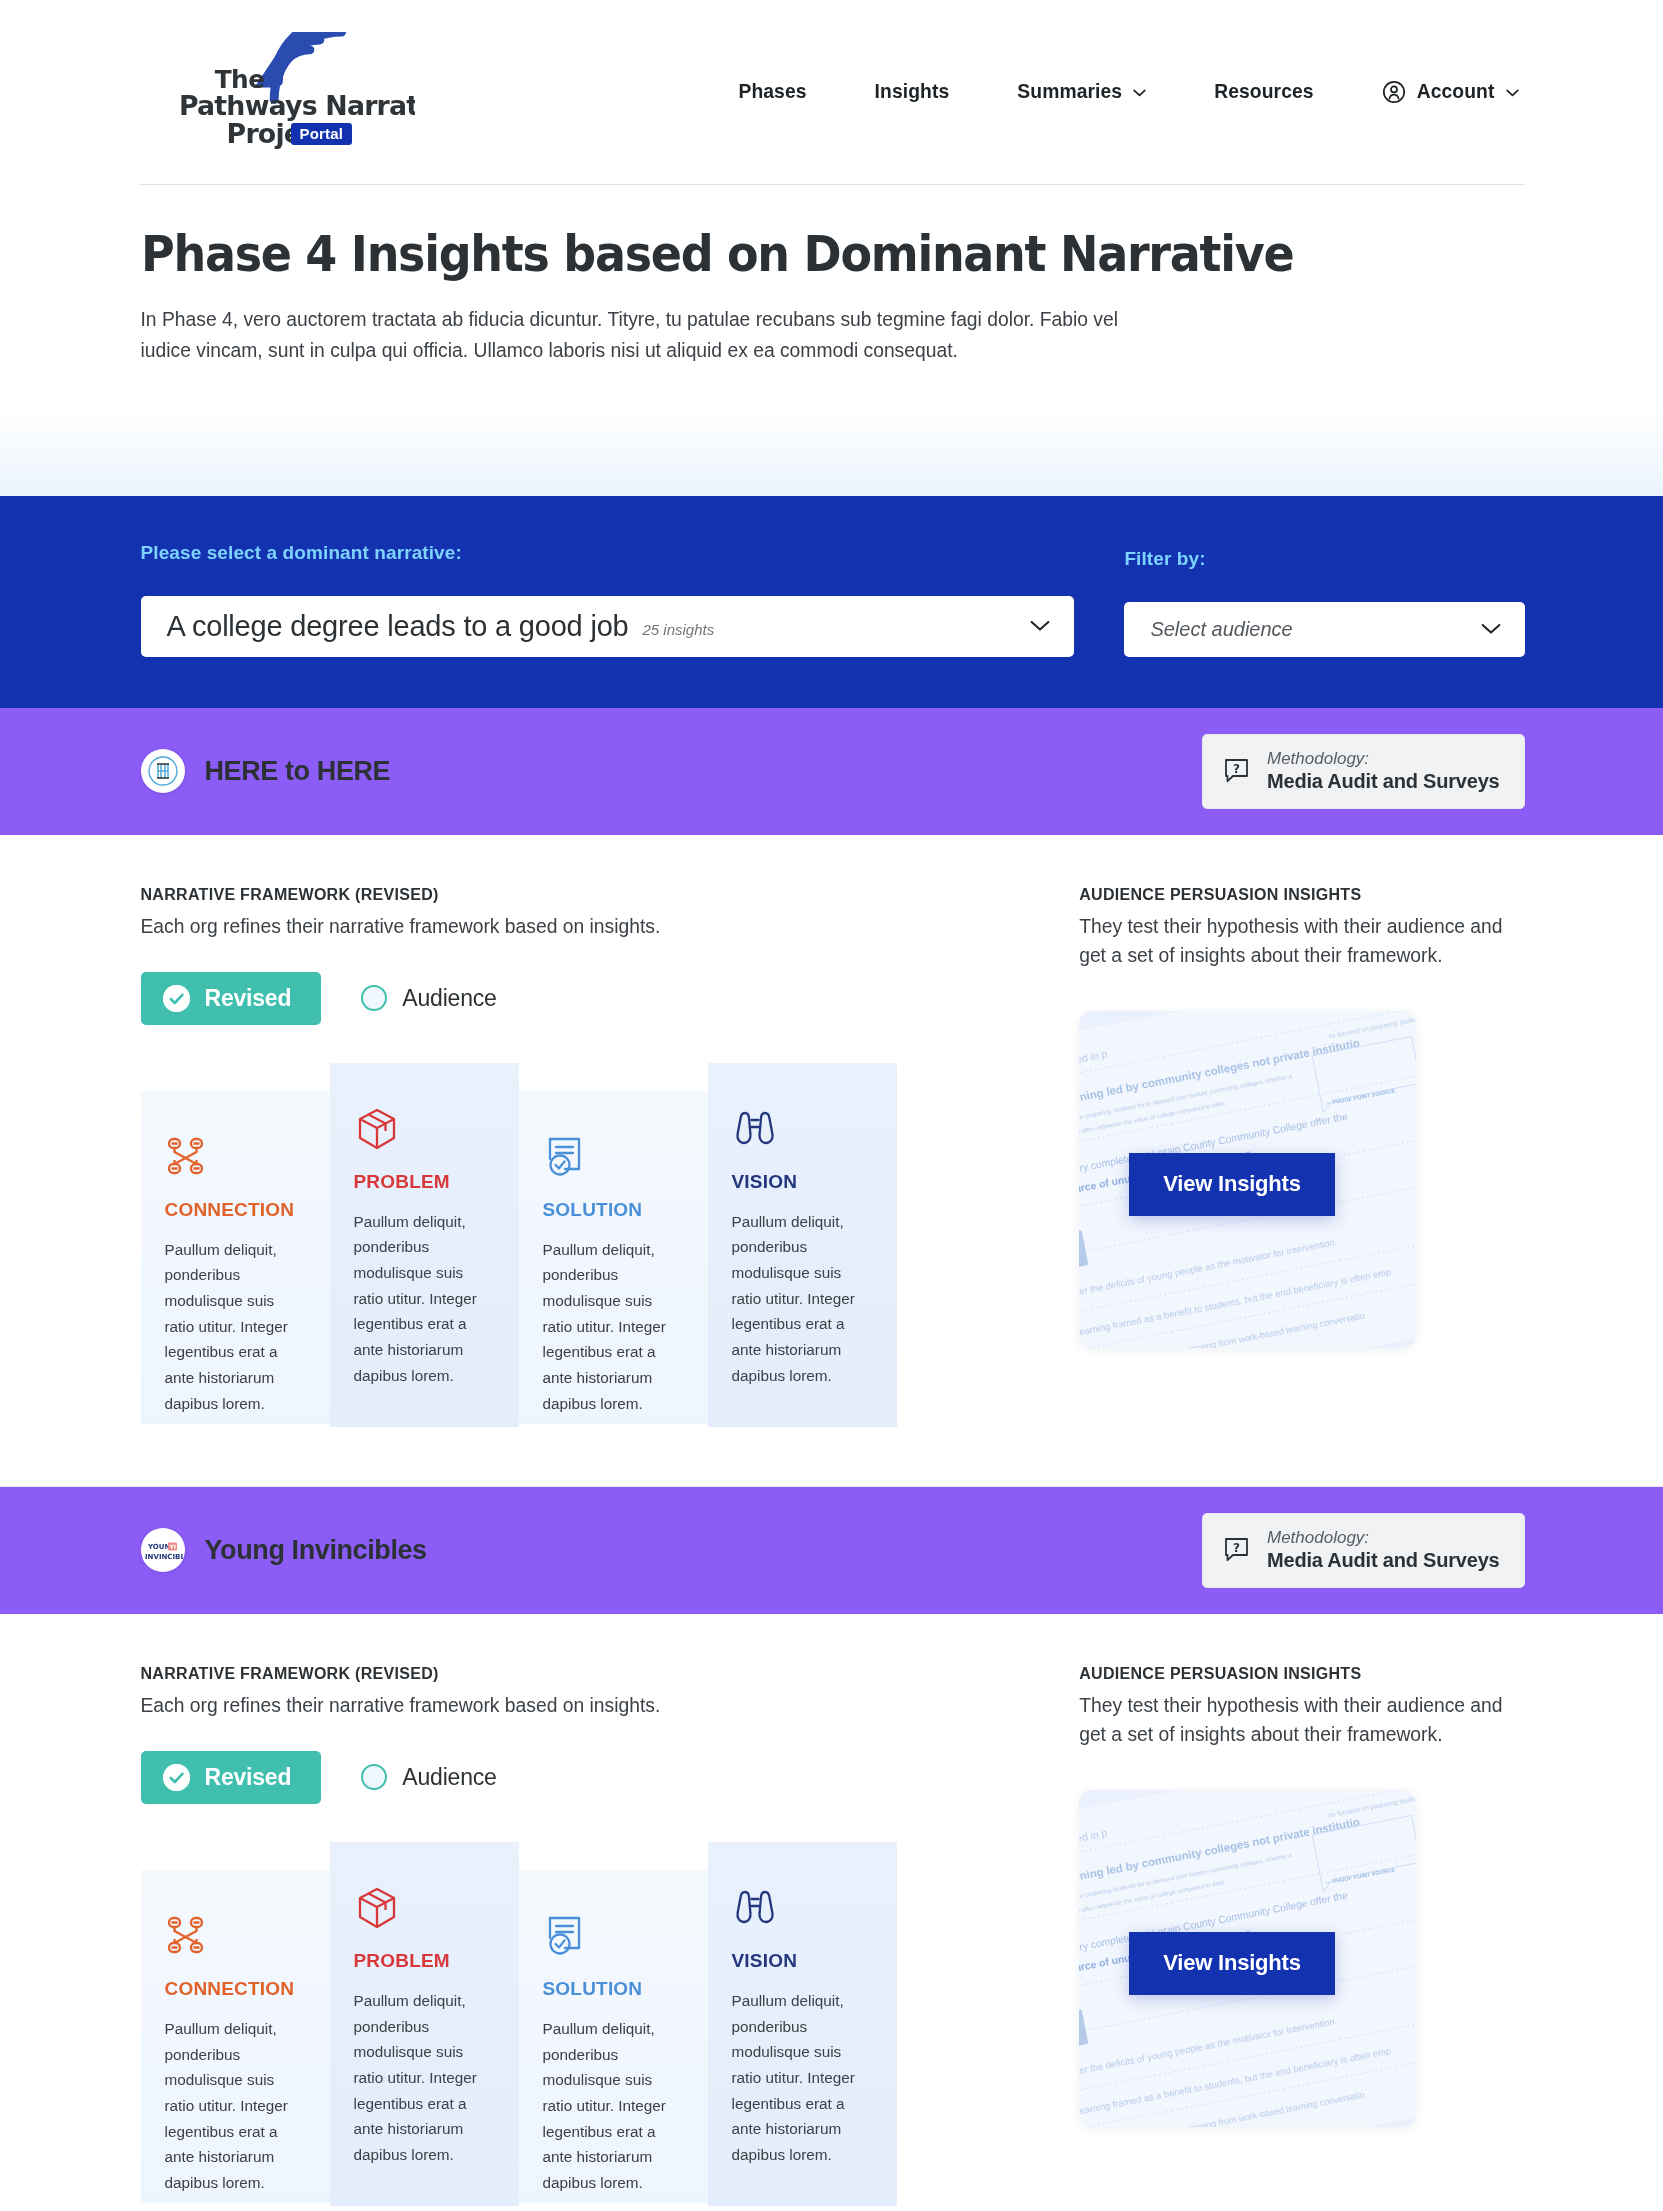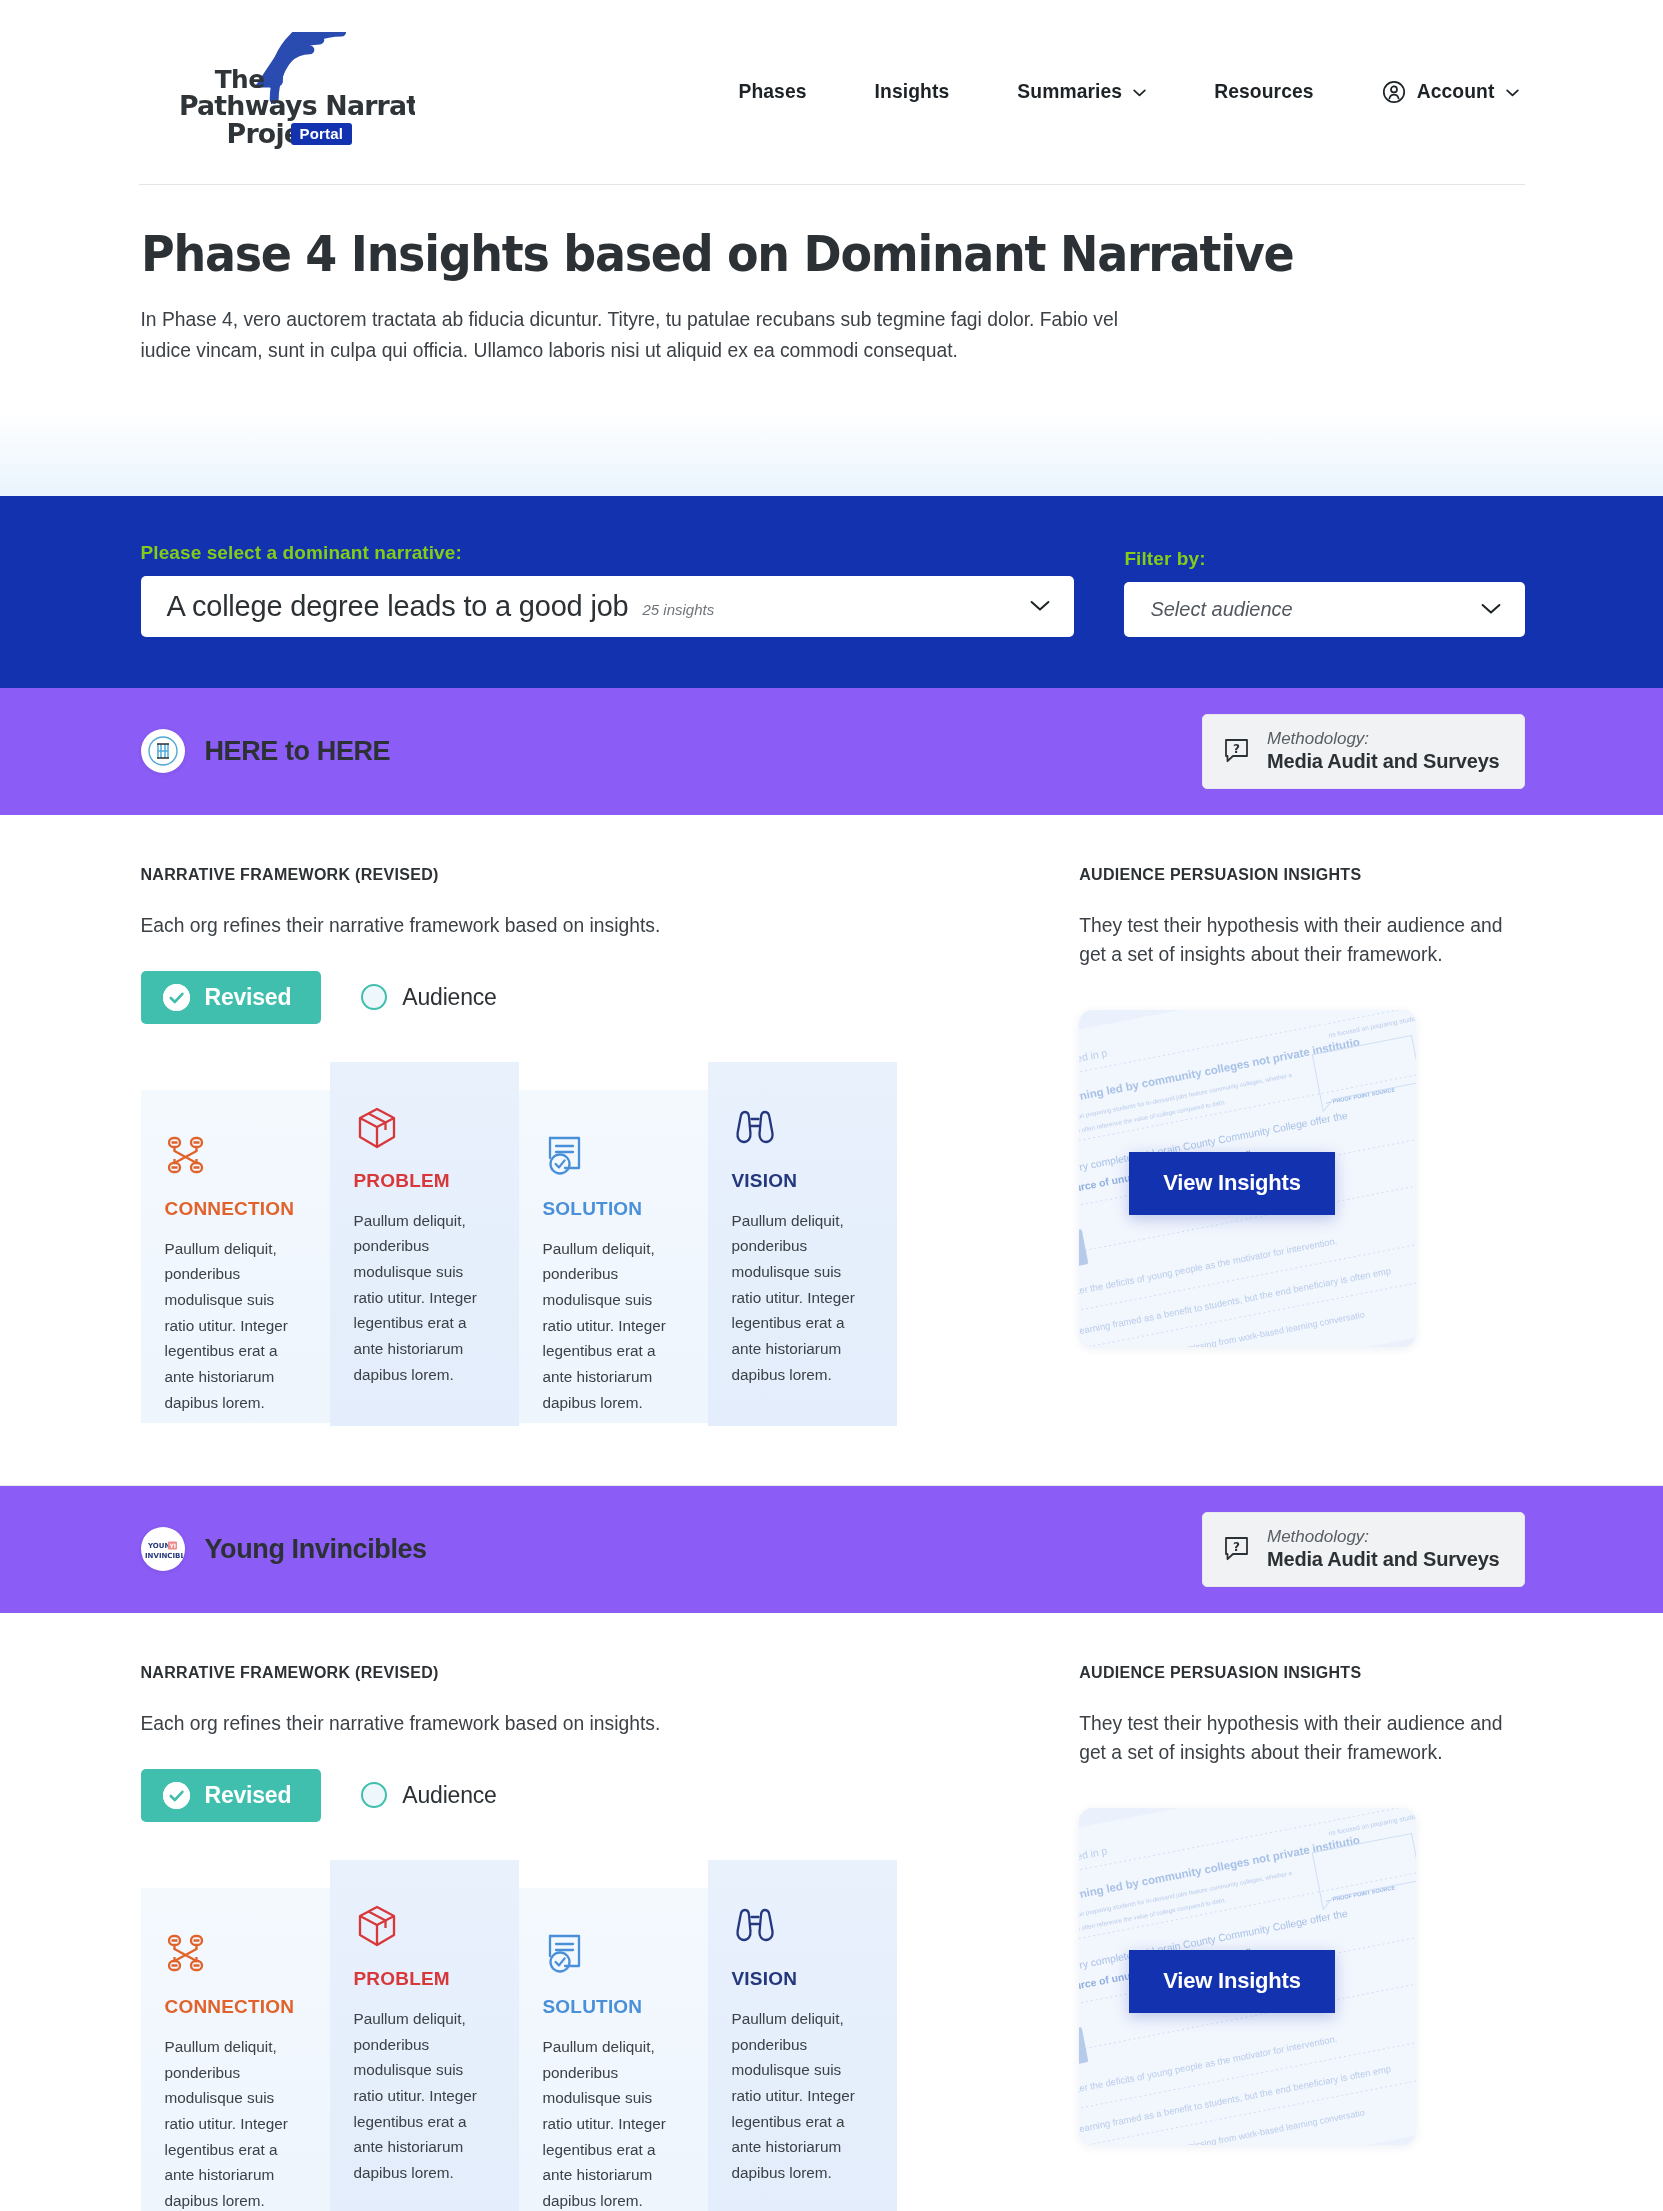--- a/index.html
+++ b/index.html
@@ -126,25 +126,25 @@
   }
   .filterbar-inner {
     width: 1386px;
     margin: 0 auto;
     display: flex;
     align-items: flex-end;
     gap: 50px;
     padding-left: 2px;
   }
   .fb-label {
-    color: #84cc16;
+    color: #7dd3fc;
     font-size: 19px;
     font-weight: bold;
     letter-spacing: 0.1px;
-    margin-bottom: 12px;
+    margin-bottom: 32px;
   }
   .fb-col-narrative { width: 936px; }
   .fb-col-filter { width: 401px; }
   .select-box {
     background: #fff;
     border-radius: 5px;
     height: 61px;
     display: flex;
     align-items: center;
     padding: 0 24px 0 26px;
@@ -240,21 +240,21 @@
   .col-right { width: 446px; }
 
   .kicker {
     font-size: 16px;
     font-weight: bold;
     letter-spacing: 0.3px;
     color: #2c3135;
     text-transform: uppercase;
   }
   .kicker-sub {
-    margin-top: 28px;
+    margin-top: 9px;
     font-size: 19.3px;
     color: #3b4146;
     line-height: 1.5;
   }
 
   .toggle-row {
     display: flex;
     align-items: center;
     gap: 28px;
     margin-top: 30px;

